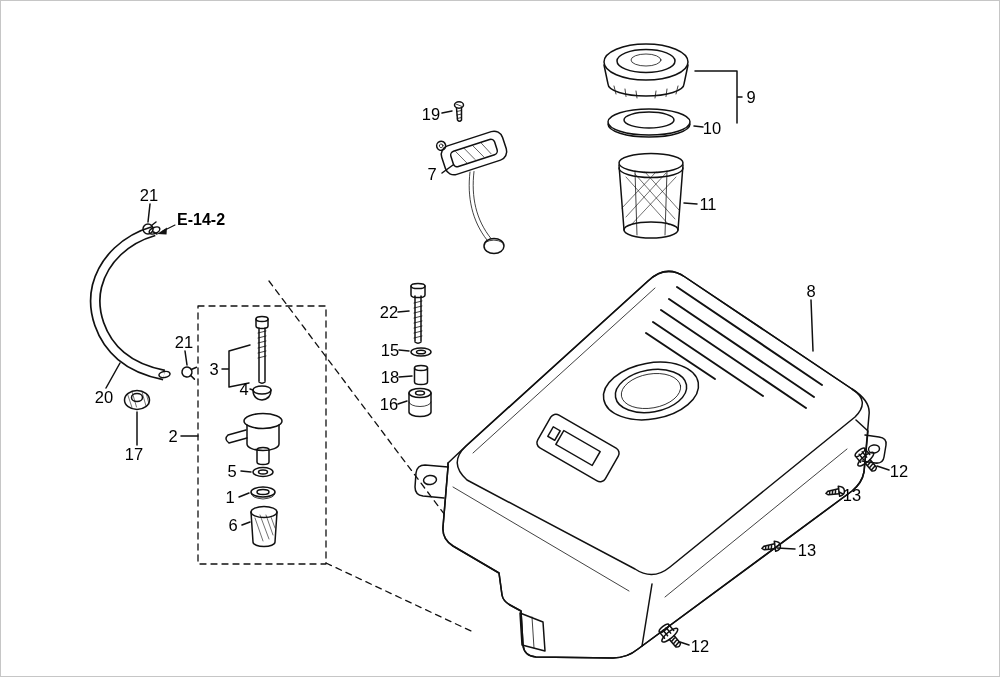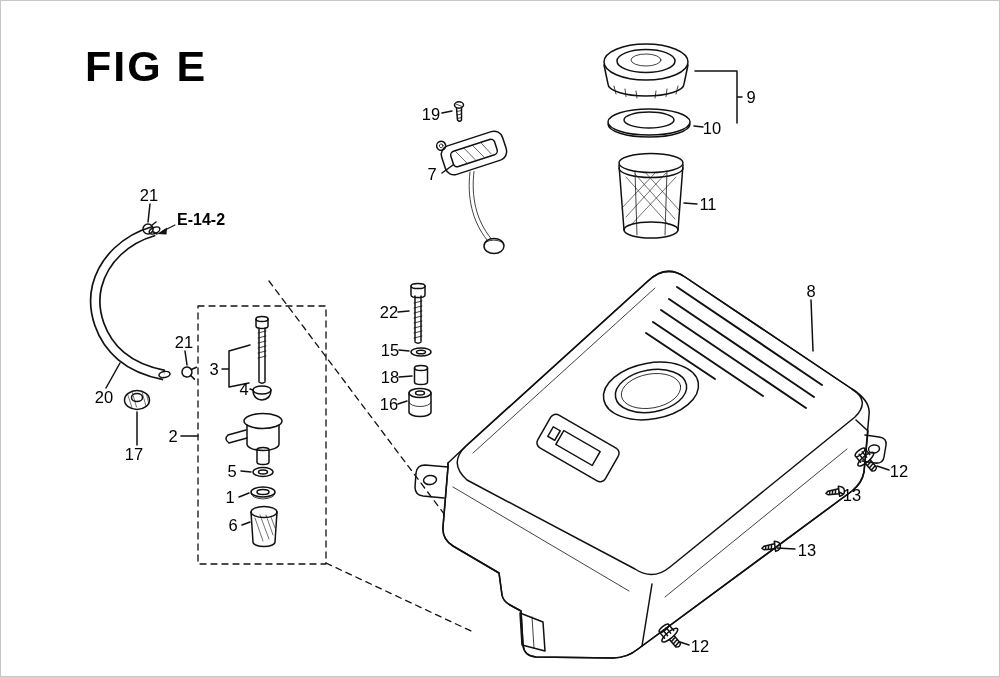--- a/index.html
+++ b/index.html
@@ -54,21 +54,20 @@
     font-weight:bold;
     text-anchor:start;
   }
   svg.diagram .arrowhead{fill:var(--line);stroke:none;}
 </style>
 </head>
 <body>
 
 <div class="page">
 
-  <div class="fig-title">FIG E</div>
 
   <svg class="diagram" width="1000" height="677" viewBox="0 0 1000 677">
 
     <defs>
       <g id="clip21">
         <circle cx="0" cy="0" r="5"></circle>
         <path d="M 3.5,-3.5 L 8,-7 M 4.5,2.5 L 9,5"></path>
       </g>
       <g id="bolt12">
         <ellipse cx="0" cy="-14" rx="6" ry="2.2"></ellipse>

